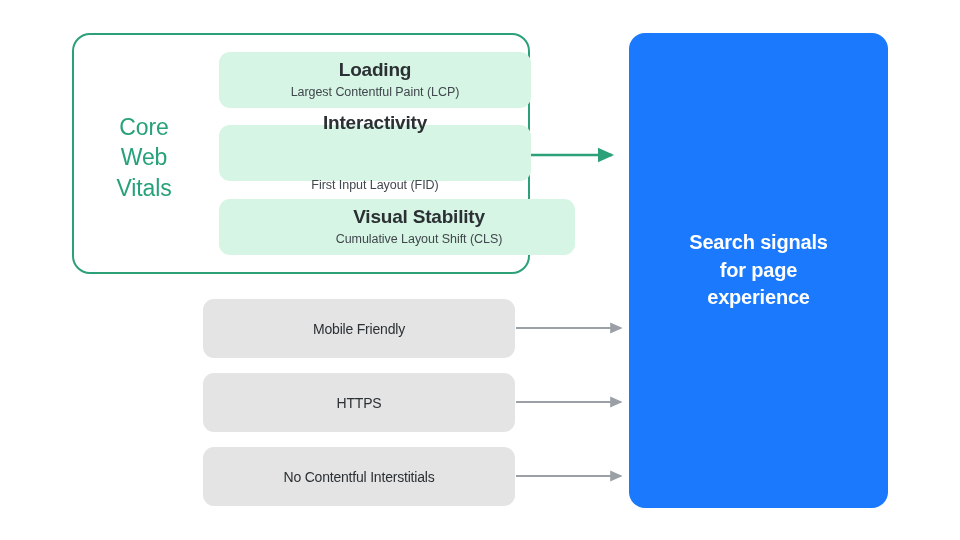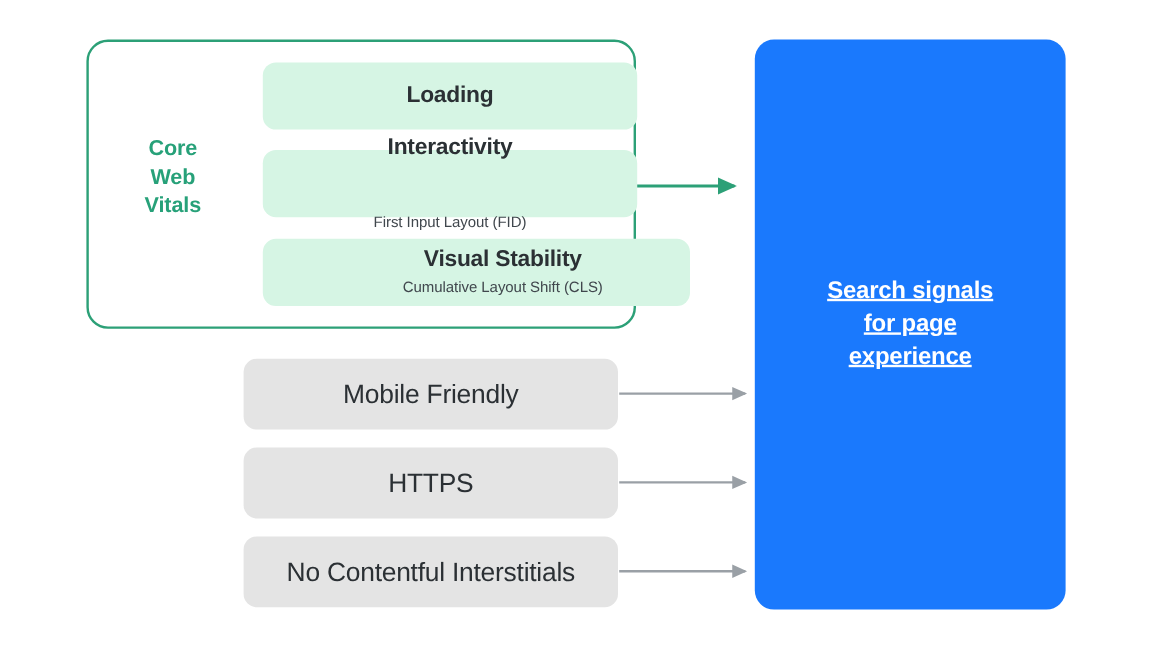--- a/index.html
+++ b/index.html
@@ -36,22 +36,22 @@
     background: transparent;
   }
 
   .cwv-label {
     position: absolute;
     left: 92px;
     top: 112px;
     width: 104px;
     text-align: center;
     color: #27A179;
-    font-size: 18px;
-    font-weight: 700;
+    font-size: 23px;
+    font-weight: 400;
     line-height: 1.32;
     letter-spacing: -0.1px;
   }
 
   
   .metric-card {
     position: absolute;
     left: 203px;
     width: 312px;
     height: 56px;
@@ -94,21 +94,21 @@
     display: flex;
     align-items: center;
     justify-content: center;
   }
   .signal-box.s1 { top: 299px; }
   .signal-box.s2 { top: 373px; justify-content: center; }
   .signal-box.s3 { top: 447px; }
 
   .signal-label {
     color: #2B3034;
-    font-size: 22px;
+    font-size: 14px;
     font-weight: 400;
     letter-spacing: -0.2px;
   }
 
   
   .arrow-svg {
     position: absolute;
     left: 0;
     top: 0;
     width: 960px;
@@ -130,36 +130,36 @@
     justify-content: center;
   }
   .search-panel-text {
     color: #ffffff;
     font-size: 20px;
     font-weight: 700;
     line-height: 1.38;
     text-align: center;
     letter-spacing: -0.2px;
     white-space: pre-line;
-    text-decoration: underline;
   }
 </style>
 </head>
 <body>
 
 <div class="canvas">
 
   <div class="cwv-group"></div>
 
   <div class="cwv-label" style="white-space: pre-line;">Core
 Web
 Vitals</div>
 
   <div class="metric-card c1">
     <div class="metric-title">Loading</div>
+    <div class="metric-sub">Largest Contentful Paint (LCP)</div>
   </div>
 
   <div class="metric-card c2">
     <div class="metric-title">Interactivity</div>
     <div class="metric-sub">First Input Layout (FID)</div>
   </div>
 
   <div class="metric-card c3">
     <div class="metric-title">Visual Stability</div>
     <div class="metric-sub">Cumulative Layout Shift (CLS)</div>

